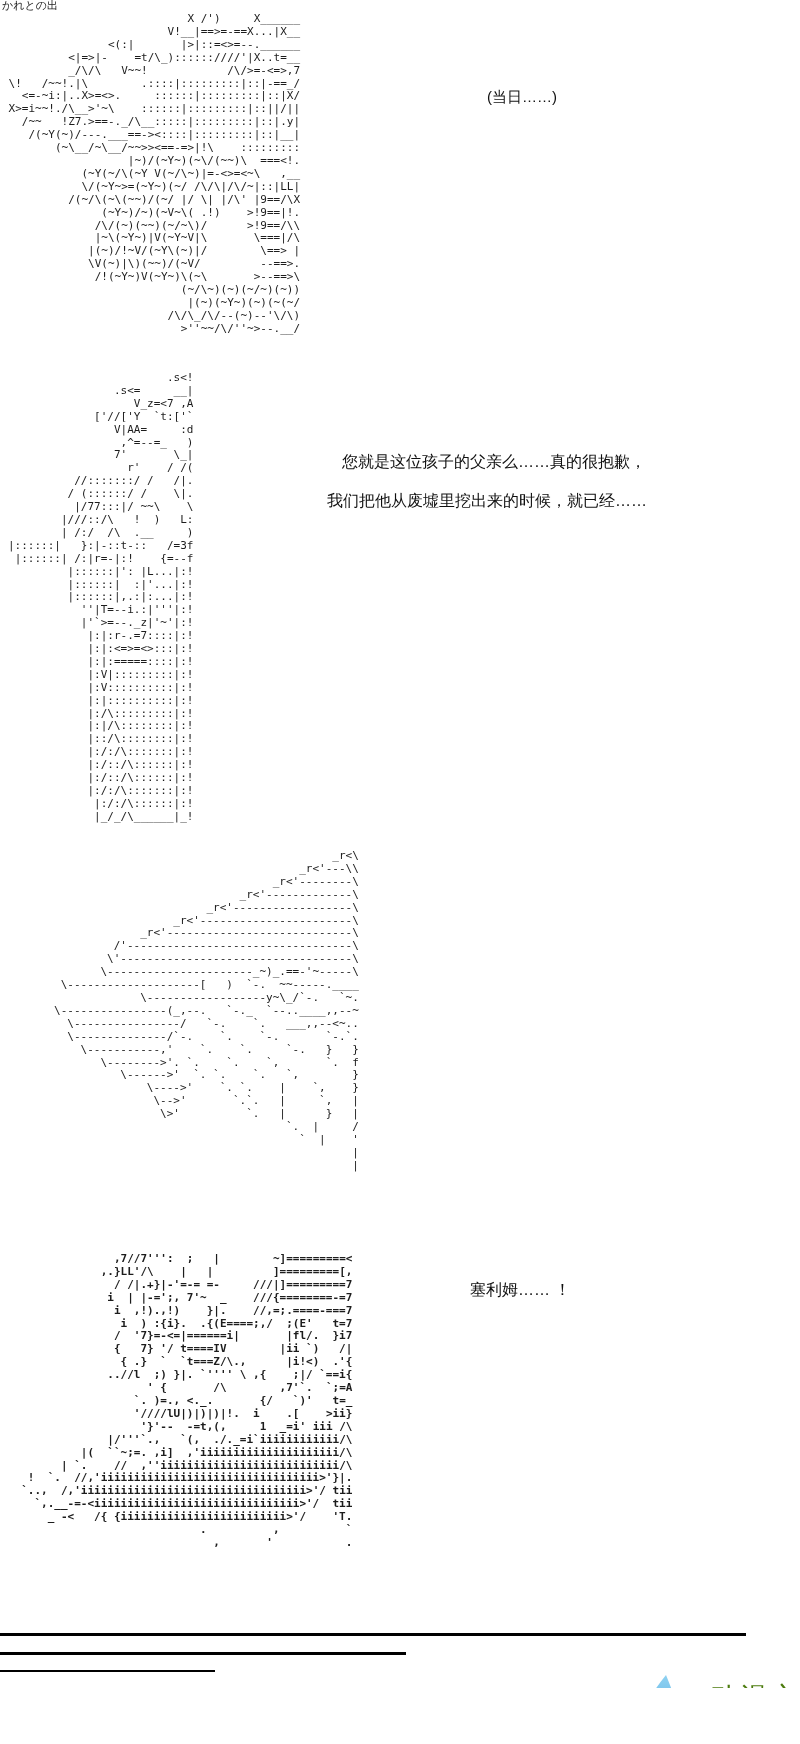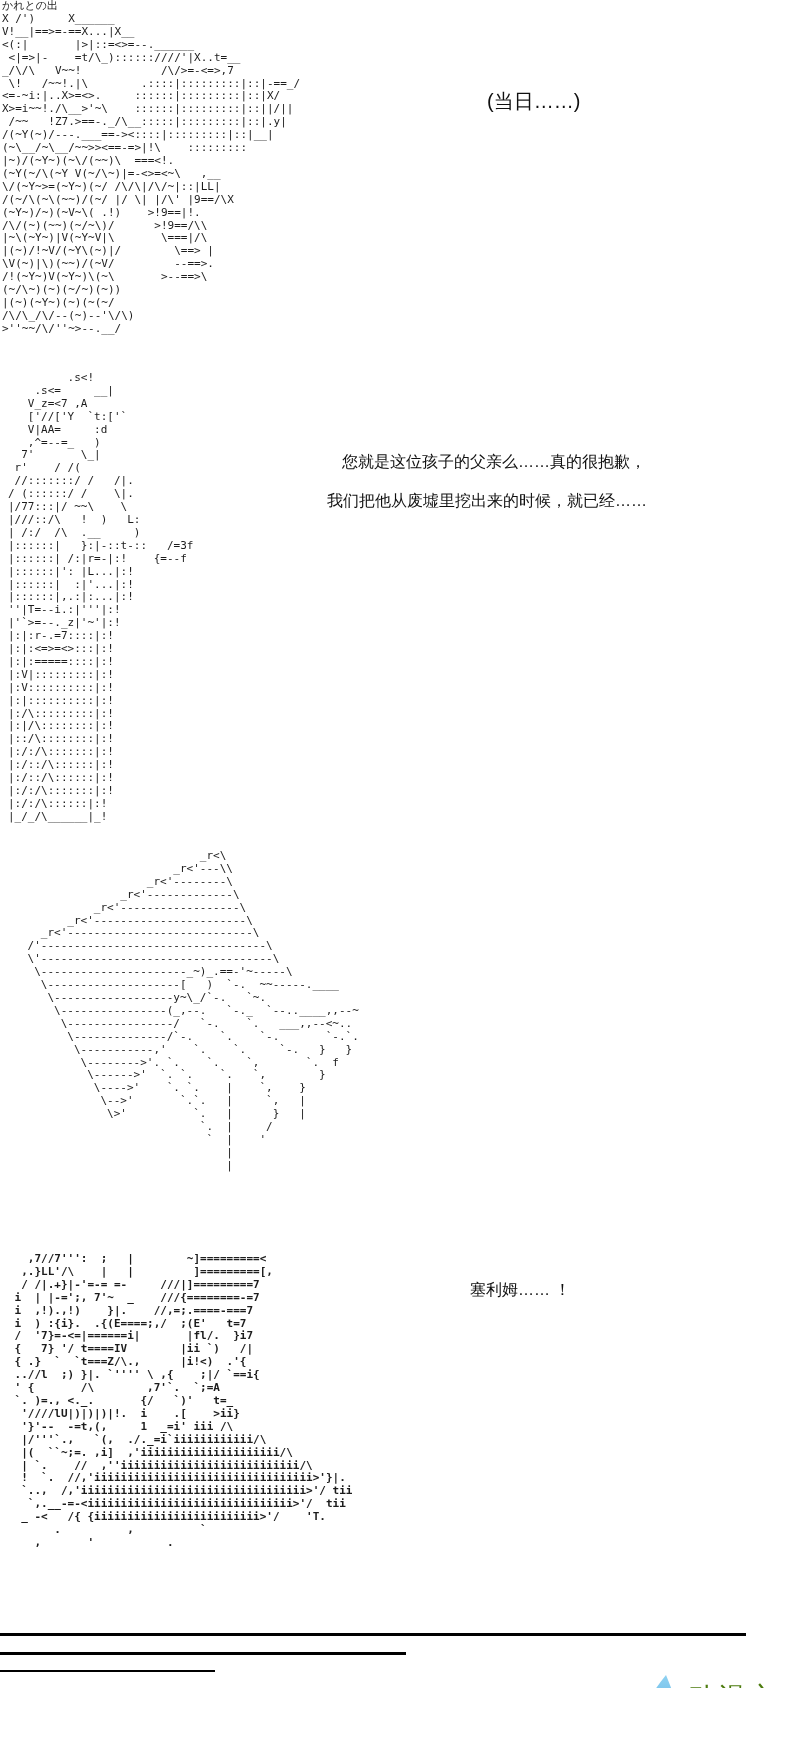--- a/index.html
+++ b/index.html
@@ -1,20 +1,20 @@
 <!DOCTYPE html>
 <html><head>
 <meta charset="utf-8">
 <style>
   html,body{margin:0;padding:0;background:#ffffff;}
   #page{position:relative;width:800px;height:1688px;background:#ffffff;overflow:hidden;
-        font-family:"Liberation Sans","DejaVu Sans",sans-serif;color:#111;}
+        font-family:"Liberation Sans","DejaVu Sans",sans-serif;color:#111;text-align:right;}
   .aa{position:absolute;margin:0;font-family:"DejaVu Sans Mono",monospace;
       font-size:11px;line-height:12.9px;letter-spacing:0;color:#1c1c1c;white-space:pre;}
-  .cap{position:absolute;font-size:20px;color:#101010;white-space:nowrap;}
+  .cap{position:absolute;font-size:15px;color:#101010;white-space:nowrap;}
   .cap.big{font-size:16px;}
   .rule{position:absolute;background:#000;}
   .wm{position:absolute;left:640px;top:1674px;display:flex;align-items:flex-start;}
   .wm-logo{width:40px;height:60px;flex:0 0 auto;}
   .wm-text{margin-left:8px;padding-top:10px;}
   .wm-name{font-size:28px;line-height:28px;color:#4d7c0f;letter-spacing:2px;}
   .wm-url{font-size:13px;font-style:italic;color:#b4b4b4;letter-spacing:1px;margin-top:2px;}
 </style>
 </head>
 <body>

